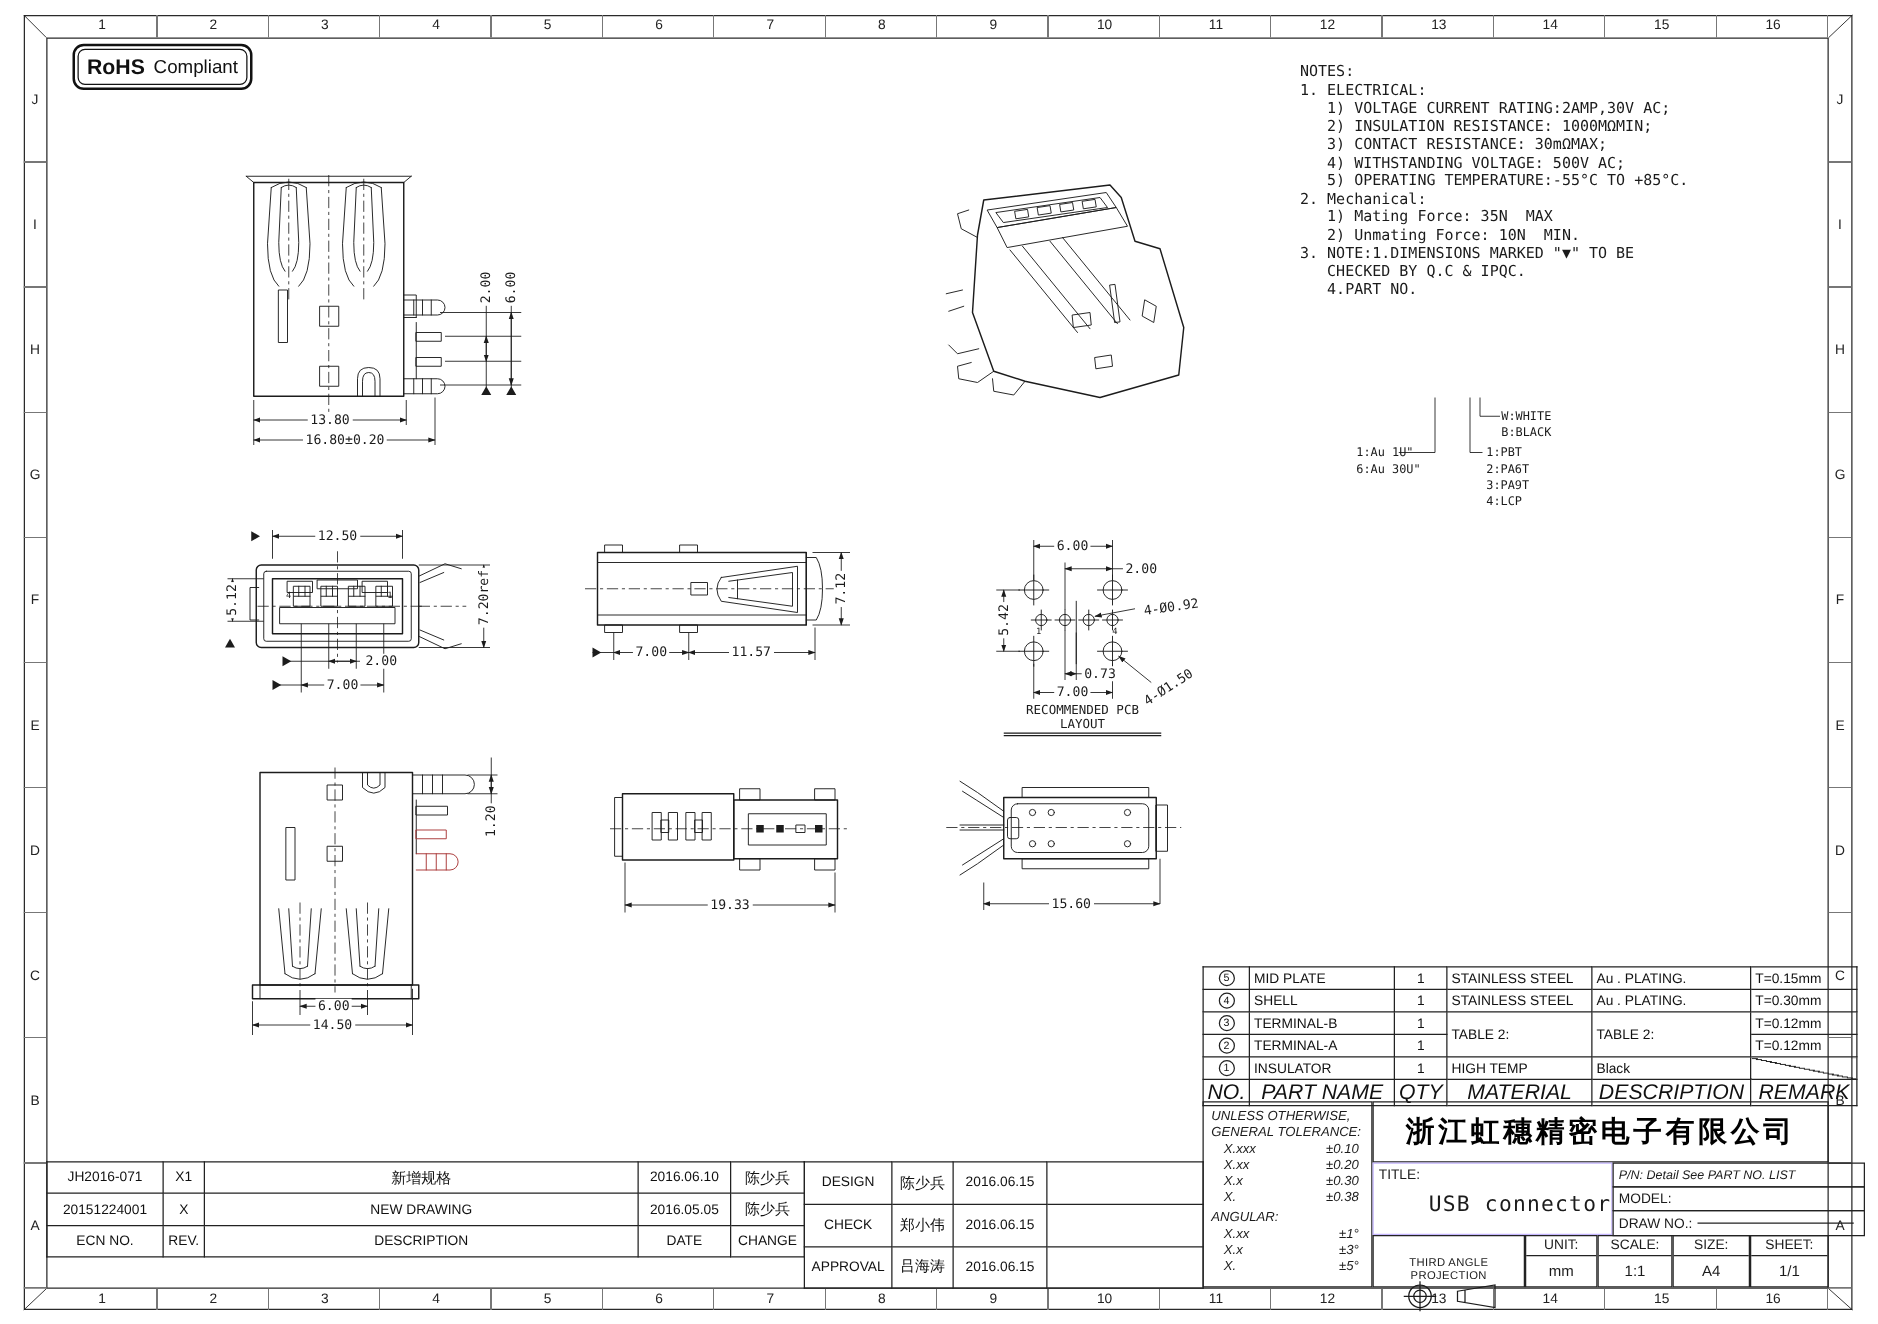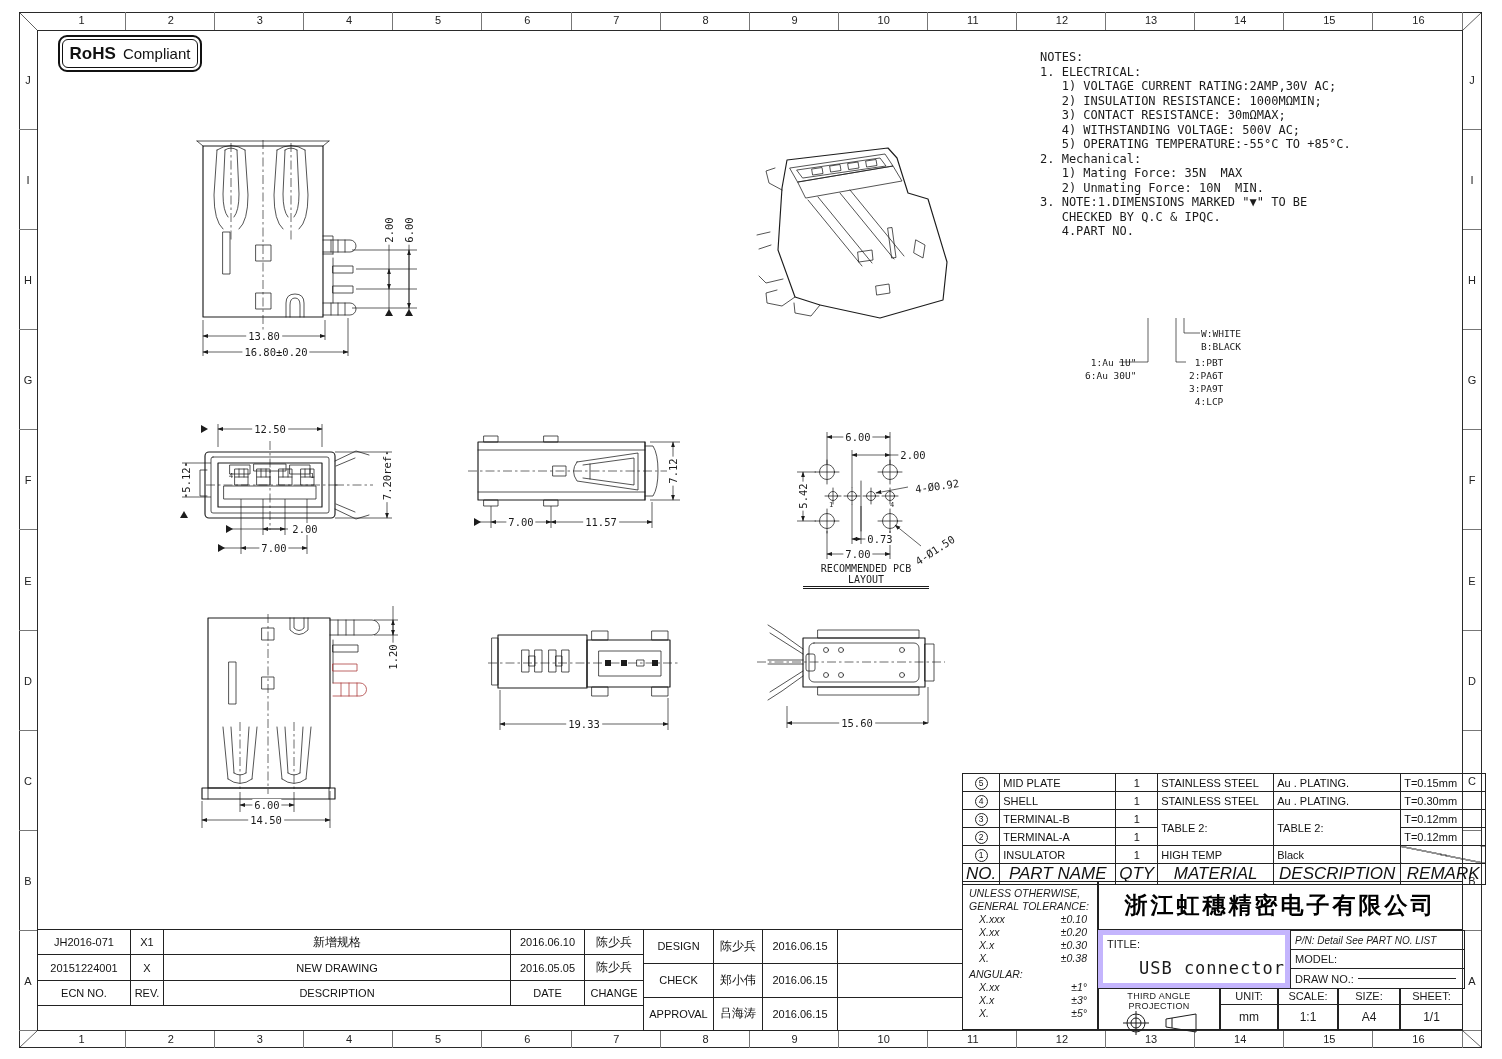--- a/index.html
+++ b/index.html
@@ -20,21 +20,21 @@
   
   .badge{left:58px;top:35px;width:140px;height:33px;border:2px solid #111;border-radius:9px;
          display:flex;align-items:center;justify-content:center;background:#fff;}
   .badge .in{position:absolute;left:2px;top:2px;right:2px;bottom:2px;border:1px solid #111;border-radius:6px;}
   .badge .b{font:700 17px "Liberation Sans",sans-serif;color:#111;margin-right:7px;}
   .badge .r{font:400 15px "Liberation Sans",sans-serif;color:#111;}
   
   .notes{left:1040px;top:50px;width:430px;}
   .nline{white-space:pre;font:12px/14.5px "DejaVu Sans Mono",monospace;color:#1b1b1b;}
   .leg{font:9.5px/13px "DejaVu Sans Mono",monospace;}
-  .lline{white-space:pre;text-align:right;}
+  .lline{white-space:pre;}
   
   .dim{position:absolute;transform:translate(-50%,-50%);background:#fff;padding:0 2px;
        font:10.5px "DejaVu Sans Mono",monospace;color:#1b1b1b;white-space:nowrap;}
   .dimv{transform:translate(-50%,-50%) rotate(-90deg);}
   .tiny{font-size:7px;padding:0;background:transparent;}
   .pcbtitle{position:absolute;left:803px;top:563px;width:126px;text-align:center;
             font:10px "DejaVu Sans Mono",monospace;border-bottom:3px double #1b1b1b;padding-bottom:1px;}
   
   table{border-collapse:collapse;table-layout:fixed;}
   td{border:1px solid #222;padding:0 3px;overflow:hidden;white-space:nowrap;
@@ -47,31 +47,31 @@
   .circ{display:inline-block;width:11px;height:11px;border:1px solid #222;border-radius:50%;
         font-size:8.5px;line-height:11px;text-align:center;}
   
   .tol{left:962px;top:881px;width:136px;height:149px;border:1px solid #222;box-sizing:border-box;
        font:italic 10.5px/13px "Liberation Sans",sans-serif;padding:5px 6px;}
   .tol .row{display:flex;justify-content:space-between;padding:0 4px 0 10px;}
   
   .company{left:1098px;top:881px;width:365px;height:49px;border:1px solid #222;box-sizing:border-box;
            display:flex;align-items:center;justify-content:center;
            font:700 23px "DejaVu Sans",sans-serif;letter-spacing:3px;color:#000;text-align:center;}
-  .titlecell{left:1098px;top:930px;width:192px;height:58px;border:5px solid #c4b5fd;box-sizing:border-box;}
+  .titlecell{left:1098px;top:930px;width:192px;height:58px;border:1px solid #c4b5fd;box-sizing:border-box;}
   .titlecell .lab{font:11px "Liberation Sans",sans-serif;margin:3px 0 0 4px;}
   .titlecell .val{text-align:right;font:17px "DejaVu Sans Mono",monospace;letter-spacing:1px;margin-top:8px;}
-  .pnrow{left:1290px;width:175px;border:1px solid #222;box-sizing:border-box;
+  .pnrow{left:1290px;width:202px;border:1px solid #222;box-sizing:border-box;
          font:11px "Liberation Sans",sans-serif;display:flex;align-items:center;padding:0 4px;}
   .pn1{top:930px;height:20px;font-style:italic;font-size:10px;}
   .pn2{top:949px;height:20px;}
   .pn3{top:968px;height:21px;}
   .drawline{flex:1;border-top:1px solid #222;margin:0 4px;}
   .proj{left:1098px;top:988px;width:122px;height:42px;border:1px solid #222;box-sizing:border-box;text-align:center;}
-  .proj .lab{font:9px "Liberation Sans",sans-serif;margin-top:2px;letter-spacing:.3px;}
+  .proj .lab{font:9px "Liberation Sans",sans-serif;margin-top:16px;letter-spacing:.3px;}
   .tbcell{top:988px;height:42px;border:1px solid #222;box-sizing:border-box;text-align:center;}
   .tbcell .lab{font:11px "Liberation Sans",sans-serif;height:15px;line-height:15px;border-bottom:1px solid #222;}
   .tbcell .val{font:12px "Liberation Sans",sans-serif;line-height:25px;}
   
   .rev{left:37px;top:929px;}
   .rev td{height:24.4px;text-align:center;}
   .appr{left:643px;top:929px;}
   .appr td{height:32.8px;text-align:center;}
   .cn{font-size:12px;}
   svg.art{position:absolute;left:0;top:0;pointer-events:none;}

